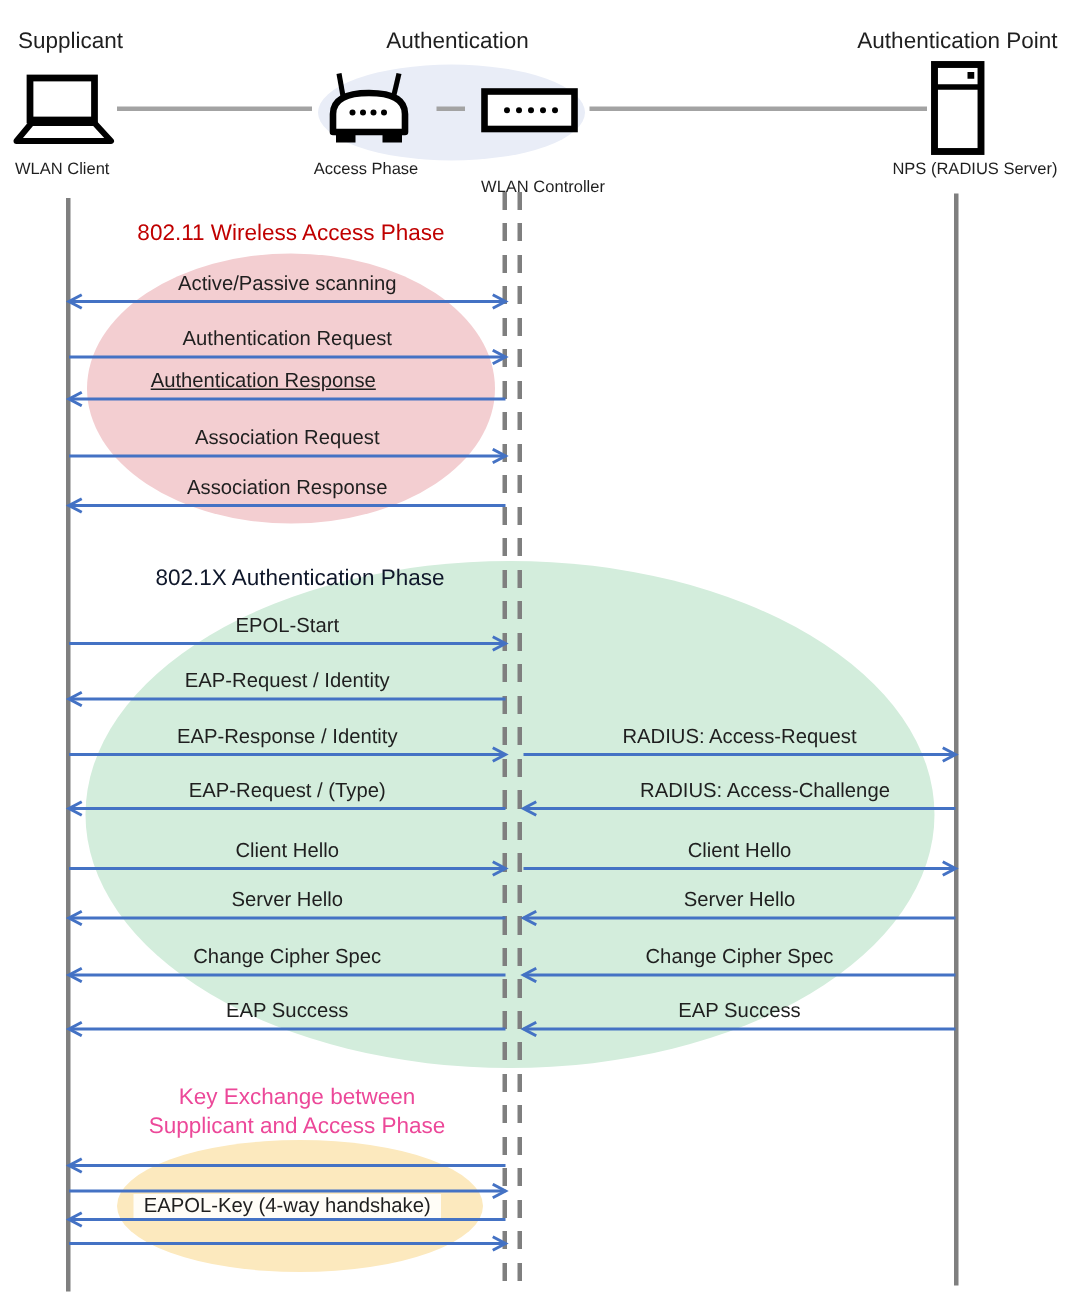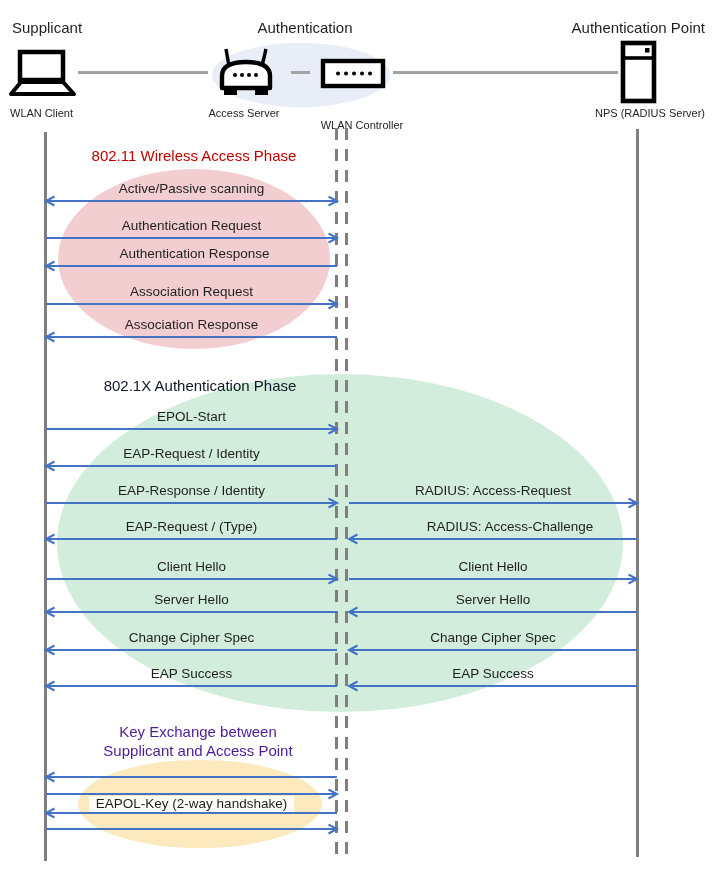--- a/index.html
+++ b/index.html
@@ -64,34 +64,34 @@
       <circle cx="42" cy="15.5" r="2" fill="#000"></circle>
     <circle cx="50" cy="15.5" r="2" fill="#000"></circle>
   </svg>
   <svg class="icon" style="left:620px;top:40px;" width="38" height="64" viewBox="0 0 38 64">
     <rect x="3" y="3" width="31" height="58" fill="#fff" stroke="#000" stroke-width="4.6"></rect>
     <line x1="3" y1="18" x2="34" y2="18" stroke="#000" stroke-width="3.6"></line>
     <rect x="25" y="8" width="4.5" height="4.5" fill="#000"></rect>
   </svg>
 
   <div class="node-label" style="left:10px;top:107px;">WLAN Client</div>
-  <div class="node-label center" style="left:193px;top:107px;width:102px;">Access Server</div>
+  <div class="node-label center" style="left:193px;top:107px;width:102px;">Access Phase</div>
   <div class="node-label center" style="left:303px;top:107px;width:118px;margin-top:12px;">WLAN Controller</div>
   <div class="node-label right" style="left:558px;top:107px;width:147px;">NPS (RADIUS Server)</div>
 
   <div class="line-v" style="left:44px;top:132px;height:729px;"></div>
   <div class="dash-v" style="left:335px;top:128px;height:726px;"></div>
   <div class="dash-v" style="left:345px;top:128px;height:726px;"></div>
   <div class="line-v" style="left:636px;top:129px;height:728px;"></div>
 
   <div class="phase-title" style="left:58px;top:146px;width:272px;color:#C00000;">802.11 Wireless Access Phase</div>
   <div class="phase-title" style="left:55px;top:376px;width:290px;color:#0f172a;">802.1X Authentication Phase</div>
-  <div class="phase-title" style="left:78px;top:722px;width:240px;color:#4c1d95;">
+  <div class="phase-title" style="left:78px;top:722px;width:240px;color:#ec4899;">
     <div>Key Exchange between</div>
-    <div>Supplicant and Access Point</div>
+    <div>Supplicant and Access Phase</div>
   </div>
 
   <svg id="arrows" width="713" height="875" viewBox="0 0 713 875">
     <defs>
       <marker id="ah" markerUnits="userSpaceOnUse" markerWidth="14" markerHeight="14" refX="9.5" refY="5.5" orient="auto-start-reverse">
         <path d="M1,1 L9.5,5.5 L1,10" fill="none" stroke="#4472C4" stroke-width="2"></path>
       </marker>
     </defs>
   <line x1="46" x2="337" y1="201" y2="201" class="msg-line" marker-end="url(#ah)" marker-start="url(#ah)"></line>
       <line x1="46" x2="337" y1="238" y2="238" class="msg-line" marker-end="url(#ah)"></line>
@@ -117,21 +117,21 @@
       <line x1="46" x2="337" y1="813" y2="813" class="msg-line" marker-start="url(#ah)"></line>
       <line x1="46" x2="337" y1="829" y2="829" class="msg-line" marker-end="url(#ah)"></line>
     </svg>
   <div id="labels">
       <div class="msg-label" style="left: 46px; width: 291px; top: 181px; height: 16px;">
         <span>Active/Passive scanning</span>
       </div>
       <div class="msg-label" style="left: 46px; width: 291px; top: 218px; height: 16px;">
         <span>Authentication Request</span>
       </div>
-      <div class="msg-label" style="left: 49px; width: 291px; top: 246px; height: 16px;">
+      <div class="msg-label" style="left: 30px; width: 291px; top: 246px; height: 16px; text-decoration: underline;">
         <span>Authentication Response</span>
       </div>
       <div class="msg-label" style="left: 46px; width: 291px; top: 284px; height: 16px;">
         <span>Association Request</span>
       </div>
       <div class="msg-label" style="left: 46px; width: 291px; top: 317px; height: 16px;">
         <span>Association Response</span>
       </div>
       <div class="msg-label" style="left: 46px; width: 291px; top: 409px; height: 16px;">
         <span>EPOL-Start</span>
@@ -169,17 +169,17 @@
       <div class="msg-label" style="left: 349px; width: 288px; top: 630px; height: 16px;">
         <span>Change Cipher Spec</span>
       </div>
       <div class="msg-label" style="left: 46px; width: 291px; top: 666px; height: 16px;">
         <span>EAP Success</span>
       </div>
       <div class="msg-label" style="left: 349px; width: 288px; top: 666px; height: 16px;">
         <span>EAP Success</span>
       </div>
       <div class="msg-label" style="left: 46px; width: 291px; top: 796px; height: 16px;">
-        <span class="boxed">EAPOL-Key (2-way handshake)</span>
+        <span class="boxed">EAPOL-Key (4-way handshake)</span>
       </div>
     </div>
 
 </div>
 
 </body></html>

